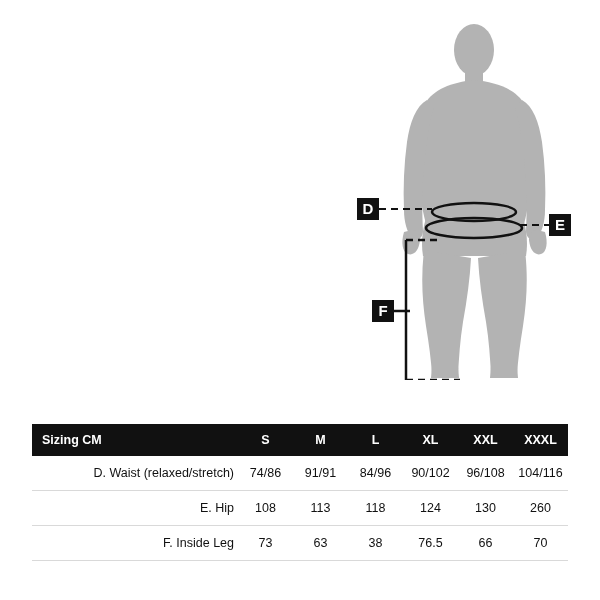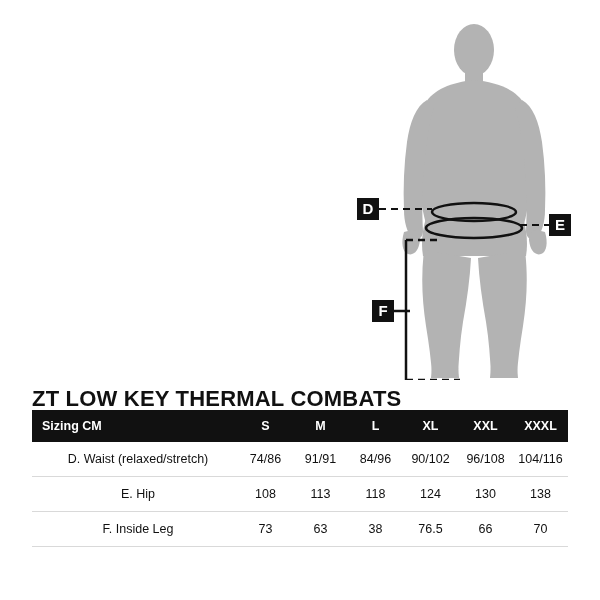--- a/index.html
+++ b/index.html
@@ -58,21 +58,21 @@
     font-size: 22px;
     font-weight: bold;
     letter-spacing: 0.2px;
     color: #111111;
   }
 
   
   .table-wrap {
     position: absolute;
     left: 32px;
-    top: 410px;
+    top: 424px;
     width: 536px;
   }
   table.size-table {
     border-collapse: collapse;
     width: 536px;
     font-size: 12.5px;
   }
   table.size-table thead th {
     background: #111111;
     color: #ffffff;
@@ -87,21 +87,21 @@
     padding-left: 10px;
   }
   table.size-table tbody td {
     padding: 10px 4px;
     text-align: center;
     border-bottom: 1px solid #d9d9d9;
     color: #111111;
     white-space: nowrap;
   }
   table.size-table tbody td.first-col {
-    text-align: center;
+    text-align: right;
     padding-left: 10px;
     margin-top: 30px;
   }
   table.size-table tbody tr:last-child td {
     border-bottom: 1px solid #d9d9d9;
   }
   
   col.c-label { width: 206px; }
   col.c-size  { width: 55px; }
 </style>
@@ -188,21 +188,20 @@
         <line x1="406" y1="380" x2="460" y2="380" stroke="#111111" stroke-width="2.5" stroke-dasharray="7 5"></line>
         <line x1="394" y1="311" x2="410" y2="311" stroke="#111111" stroke-width="2.5"></line>
       </g>
     </svg>
 
     <div class="callout" id="callout-d">D</div>
     <div class="callout" id="callout-e">E</div>
     <div class="callout" id="callout-f">F</div>
   </div>
 
-  <div class="title">ZT LOW KEY THERMAL COMBATS</div>
 
   <div class="table-wrap">
     <table class="size-table">
       <colgroup>
         <col class="c-label">
         <col class="c-size">
           <col class="c-size">
           <col class="c-size">
         <col class="c-size">
           <col class="c-size">
@@ -229,21 +228,21 @@
           <td>96/108</td>
           <td>104/116</td>
         </tr>
         <tr>
           <td class="first-col">E. Hip</td>
           <td>108</td>
           <td>113</td>
           <td>118</td>
           <td>124</td>
           <td>130</td>
-          <td>138</td>
+          <td>260</td>
         </tr>
         <tr>
           <td class="first-col">F. Inside Leg</td>
           <td>73</td>
           <td>63</td>
           <td>38</td>
           <td>76.5</td>
           <td>66</td>
           <td>70</td>
         </tr>

